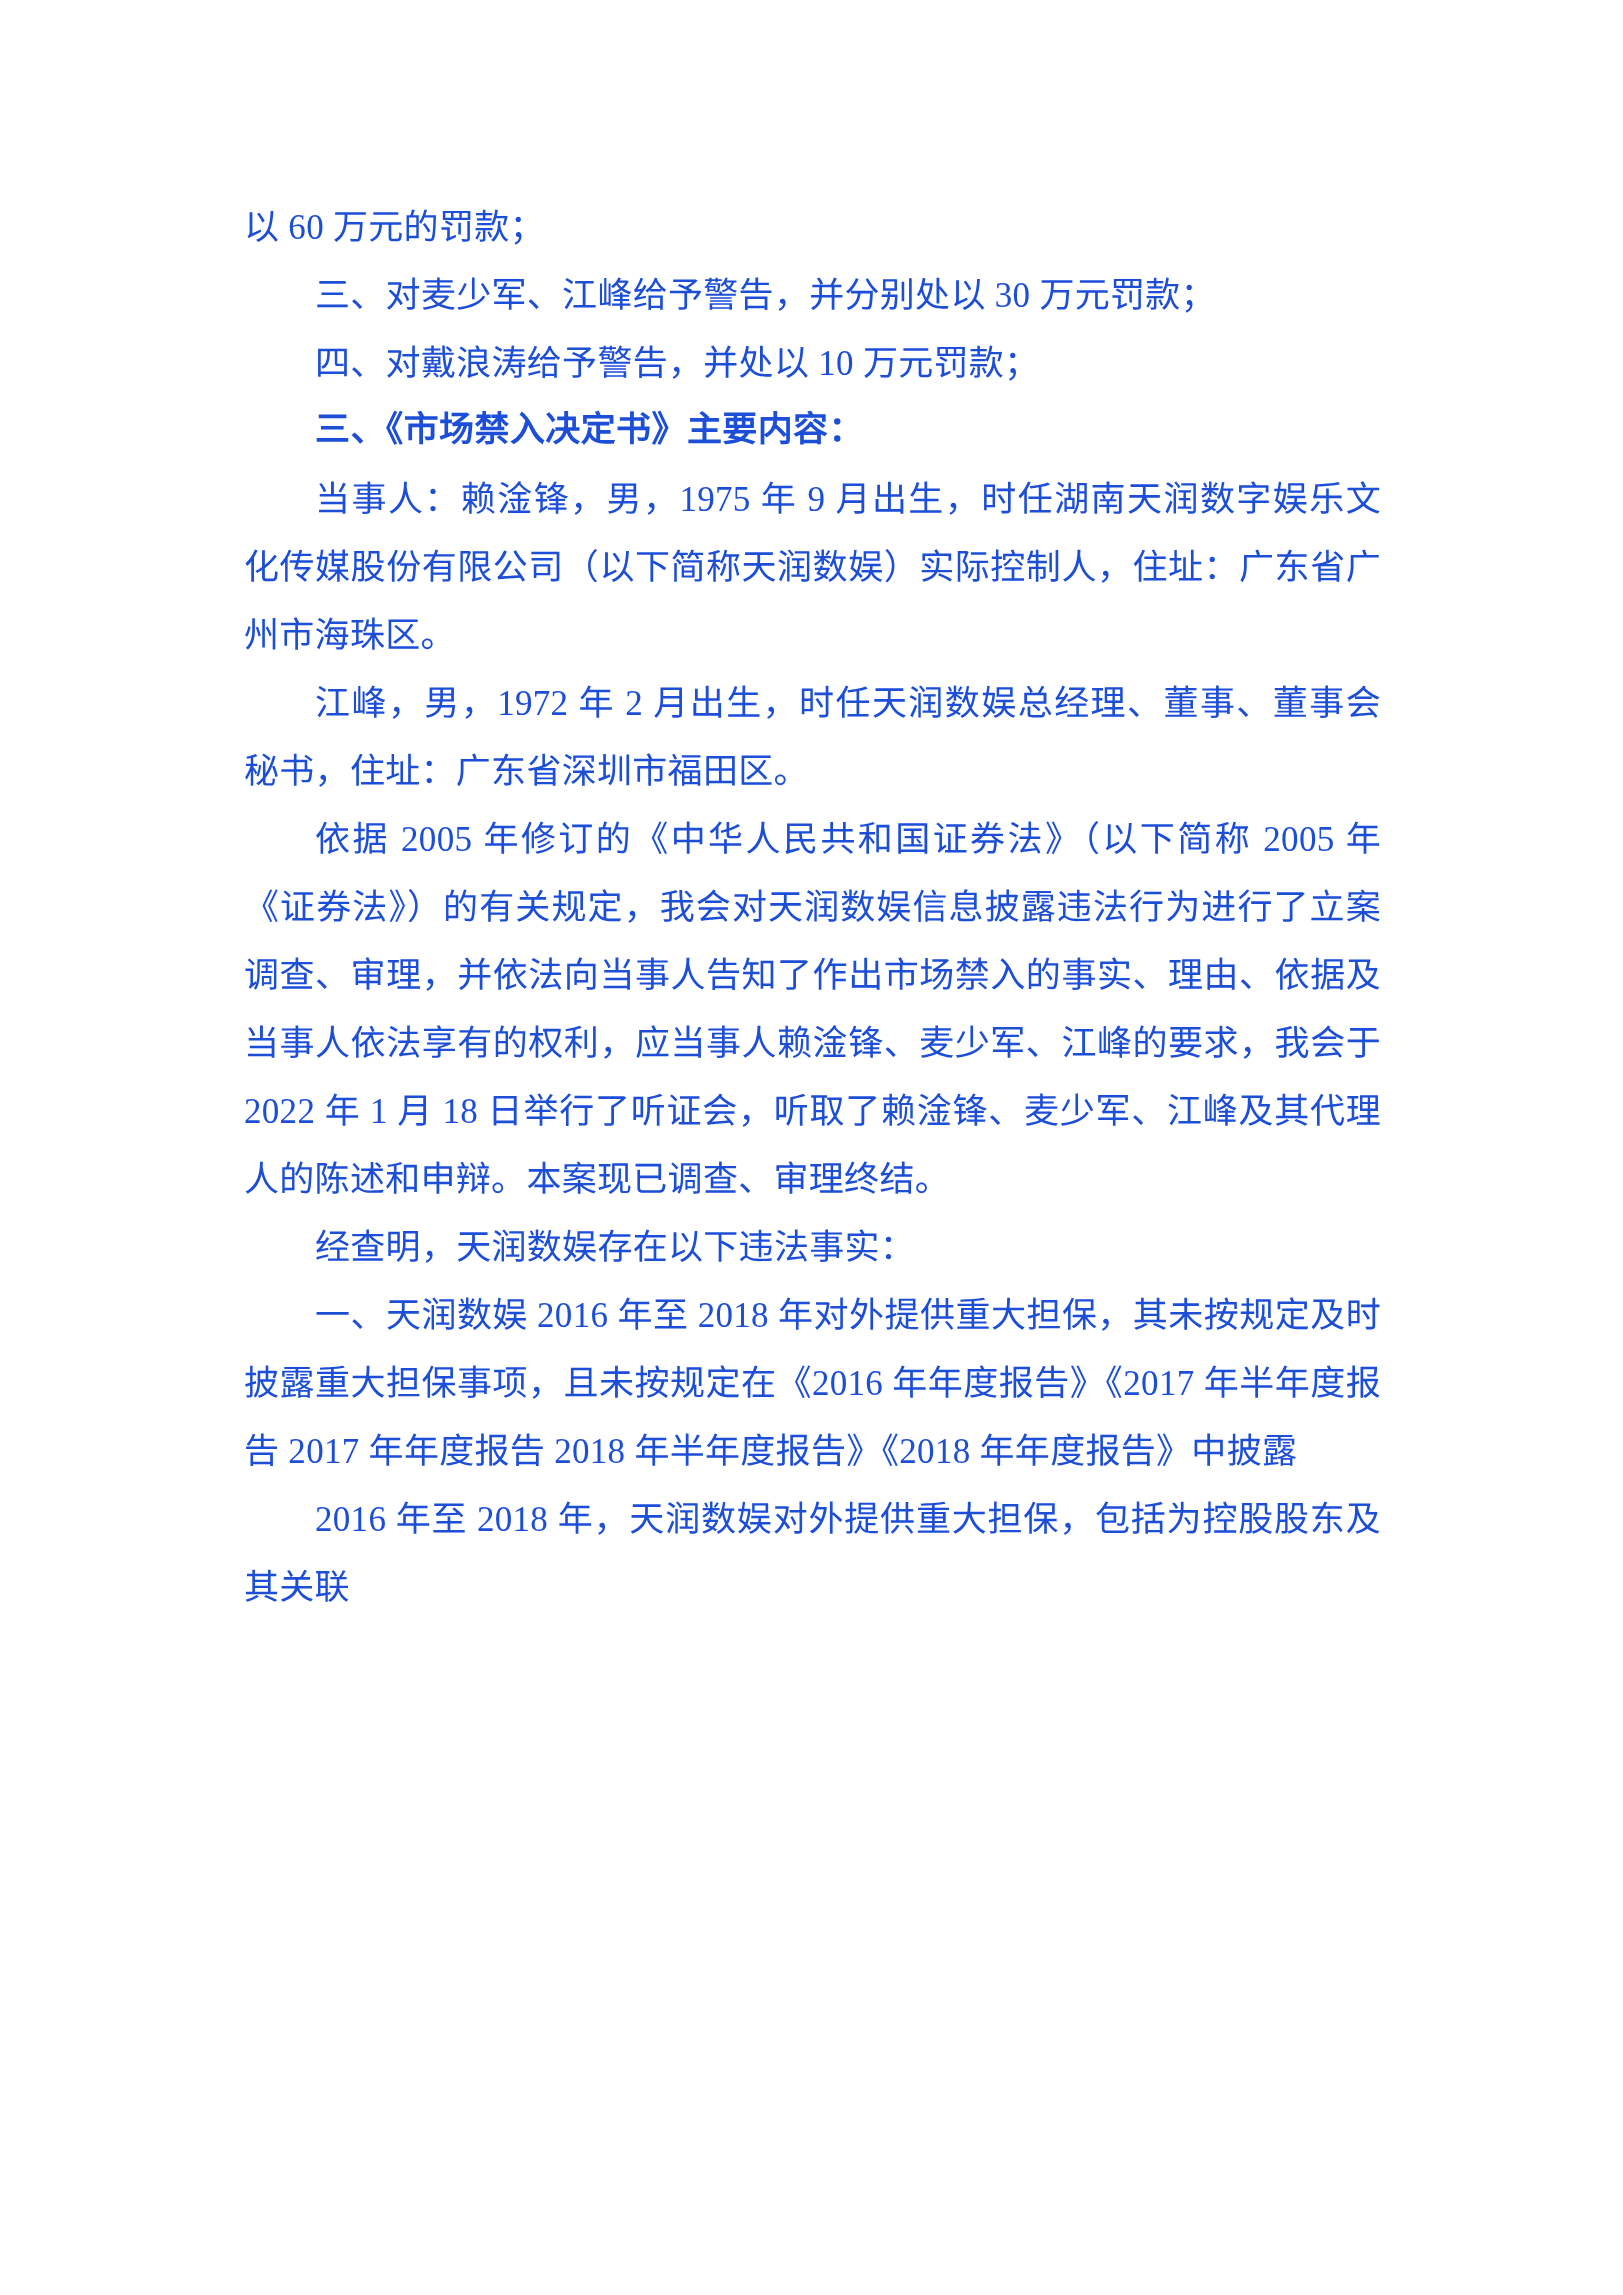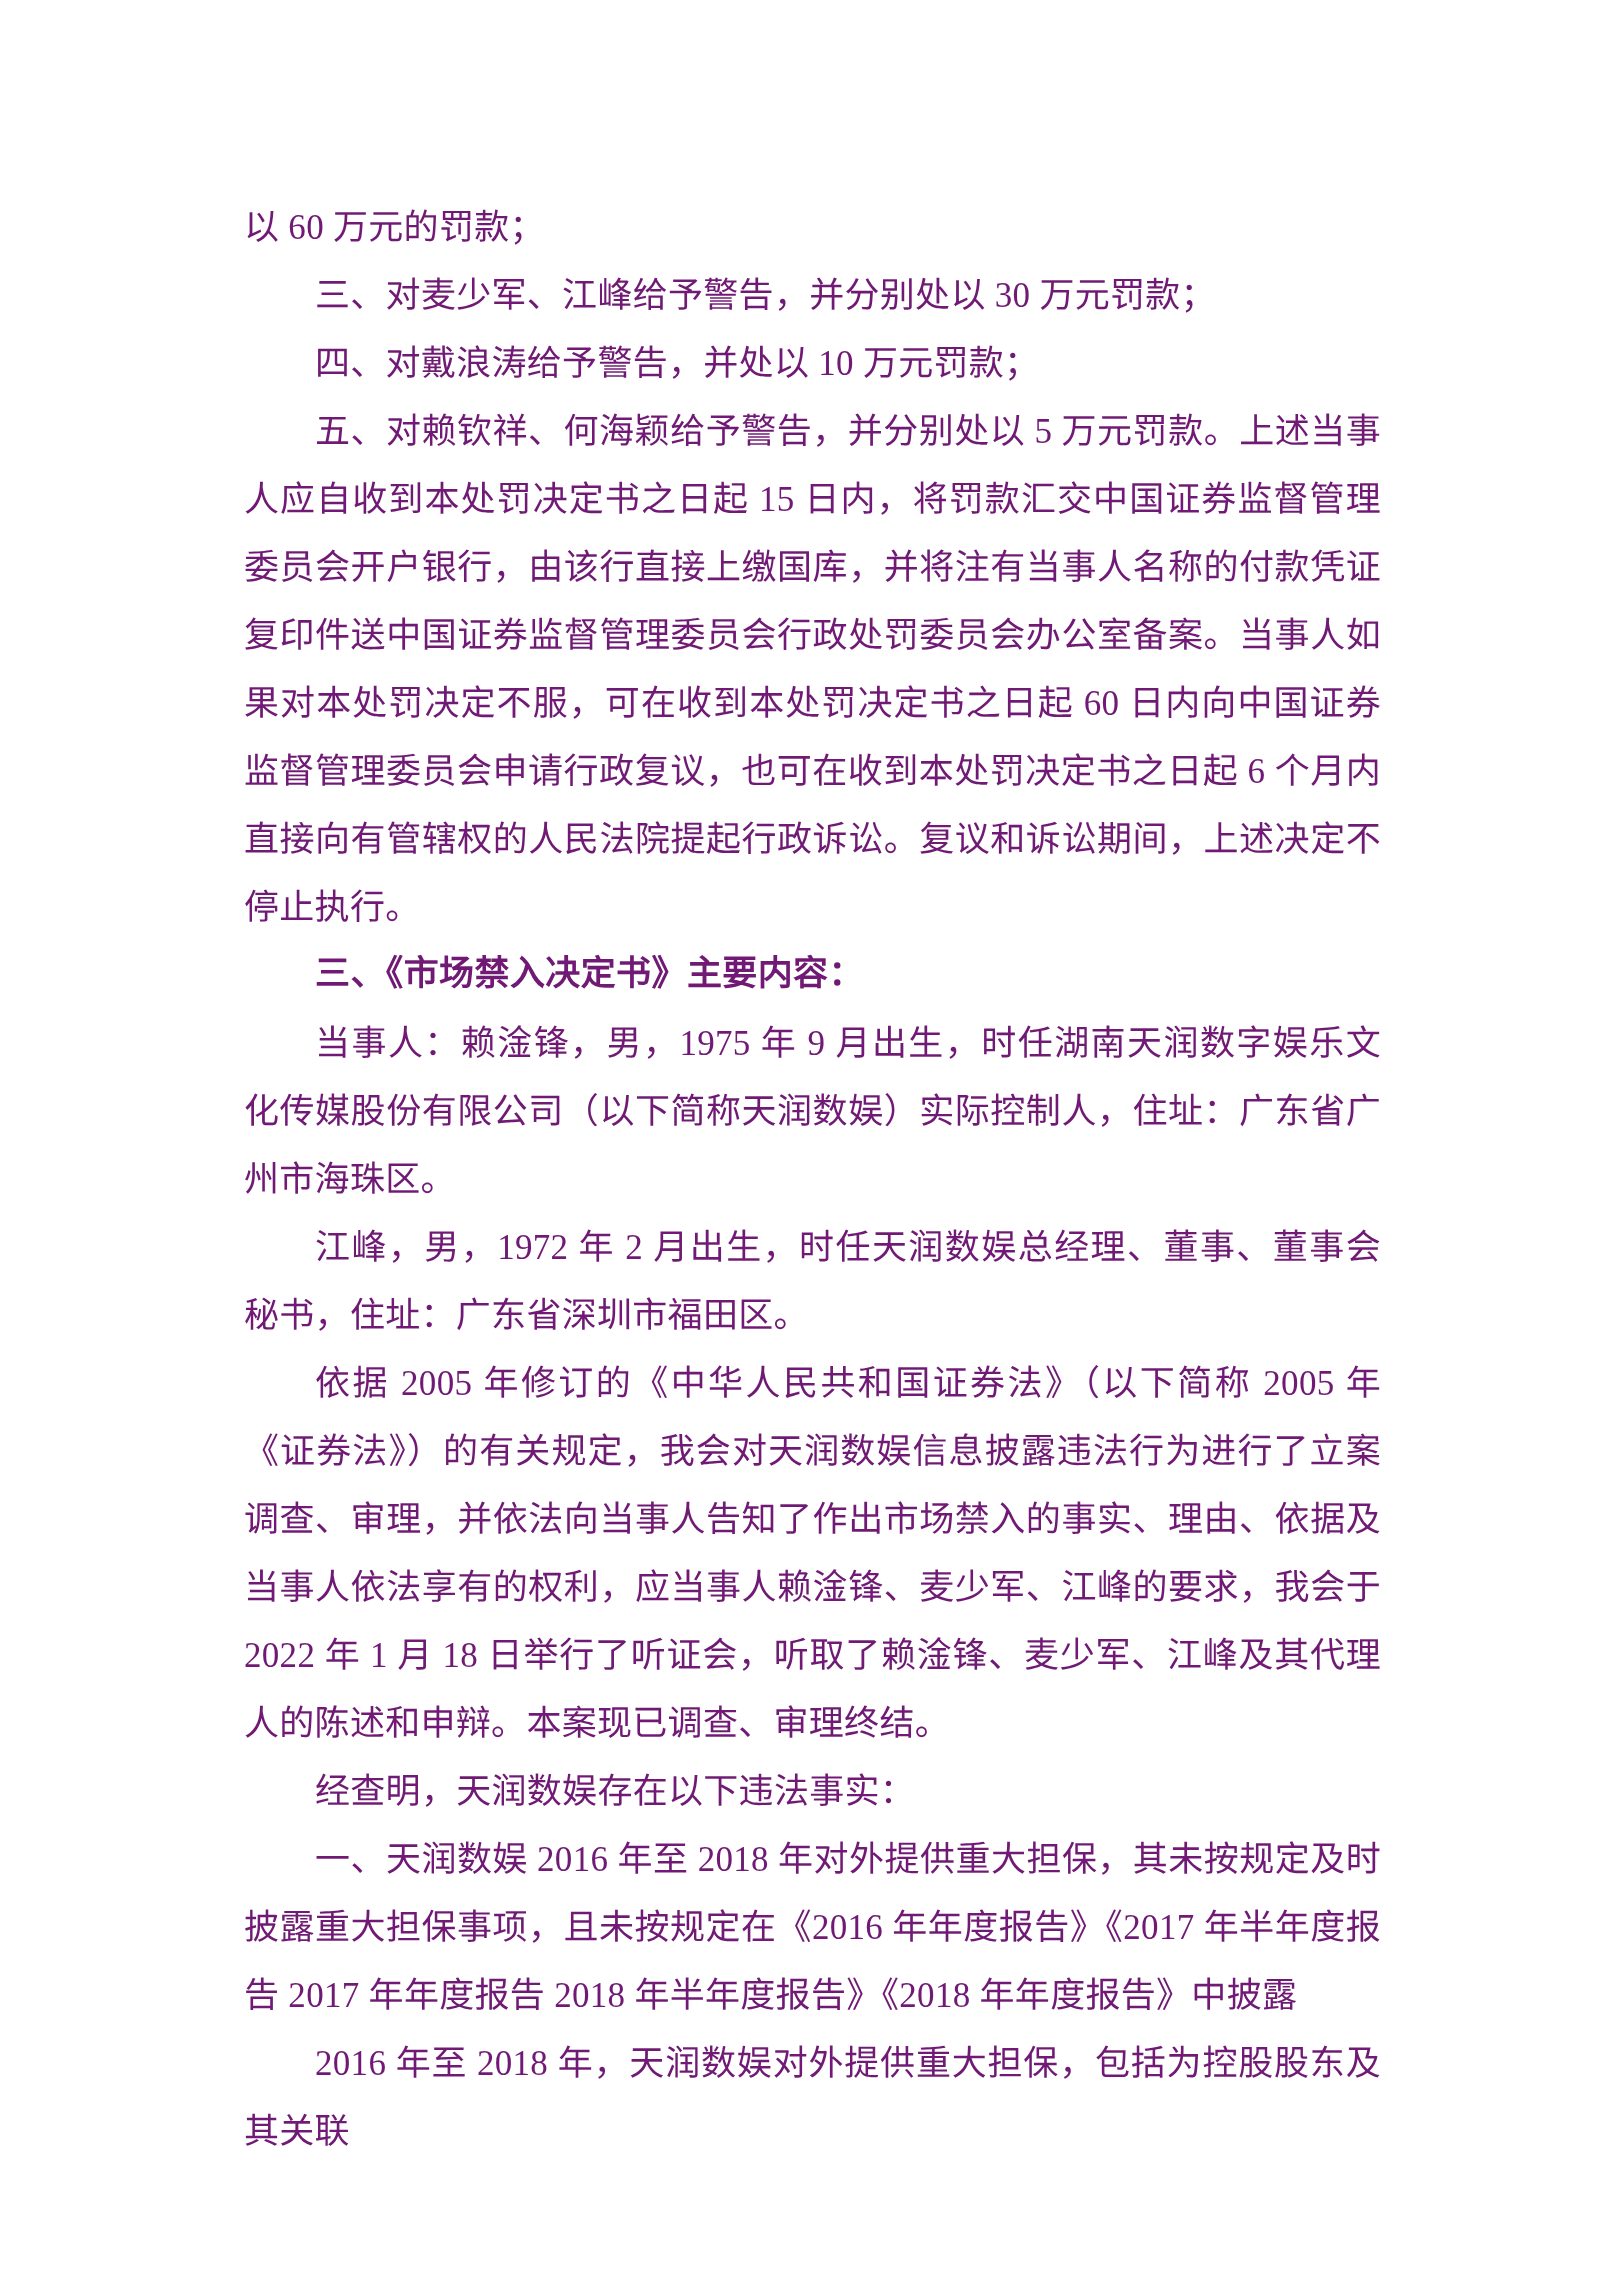--- a/index.html
+++ b/index.html
@@ -10,21 +10,21 @@
   }
 
   .page {
     position: relative;
     width: 1623px;
     height: 2295px;
     margin: 0 auto;
     background: #ffffff;
     box-sizing: border-box;
     font-family: "Liberation Serif", "DejaVu Serif", serif;
-    color: #701a75;
+    color: #1d4ed8;
     overflow: hidden;
   }
 
   .content {
     position: absolute;
     left: 244px;
     top: 194px;
     width: 1137px;
   }
 
@@ -67,21 +67,20 @@
 <div class="page">
   <div class="content">
 
     <p class="p p-flush">以 60 万元的罚款；</p>
 
 
     <p class="p p-indent">三、对麦少军、江峰给予警告，并分别处以 30 万元罚款；</p>
 
     <p class="p p-indent">四、对戴浪涛给予警告，并处以 10 万元罚款；</p>
 
-    <p class="p p-indent">五、对赖钦祥、何海颖给予警告，并分别处以 5 万元罚款。上述当事人应自收到本处罚决定书之日起 15 日内，将罚款汇交中国证券监督管理委员会开户银行，由该行直接上缴国库，并将注有当事人名称的付款凭证复印件送中国证券监督管理委员会行政处罚委员会办公室备案。当事人如果对本处罚决定不服，可在收到本处罚决定书之日起 60 日内向中国证券监督管理委员会申请行政复议，也可在收到本处罚决定书之日起 6 个月内直接向有管辖权的人民法院提起行政诉讼。复议和诉讼期间，上述决定不停止执行。</p>
 
     <p class="p-heading">三、《市场禁入决定书》主要内容：</p>
 
     <p class="p p-indent">当事人：赖淦锋，男，1975 年 9 月出生，时任湖南天润数字娱乐文化传媒股份有限公司（以下简称天润数娱）实际控制人，住址：广东省广州市海珠区。</p>
 
 
     <p class="p p-indent">江峰，男，1972 年 2 月出生，时任天润数娱总经理、董事、董事会秘书，住址：广东省深圳市福田区。</p>
 
     <p class="p p-indent">依据 2005 年修订的《中华人民共和国证券法》（以下简称 2005 年《证券法》）的有关规定，我会对天润数娱信息披露违法行为进行了立案调查、审理，并依法向当事人告知了作出市场禁入的事实、理由、依据及当事人依法享有的权利，应当事人赖淦锋、麦少军、江峰的要求，我会于 2022 年 1 月 18 日举行了听证会，听取了赖淦锋、麦少军、江峰及其代理人的陈述和申辩。本案现已调查、审理终结。</p>
 

